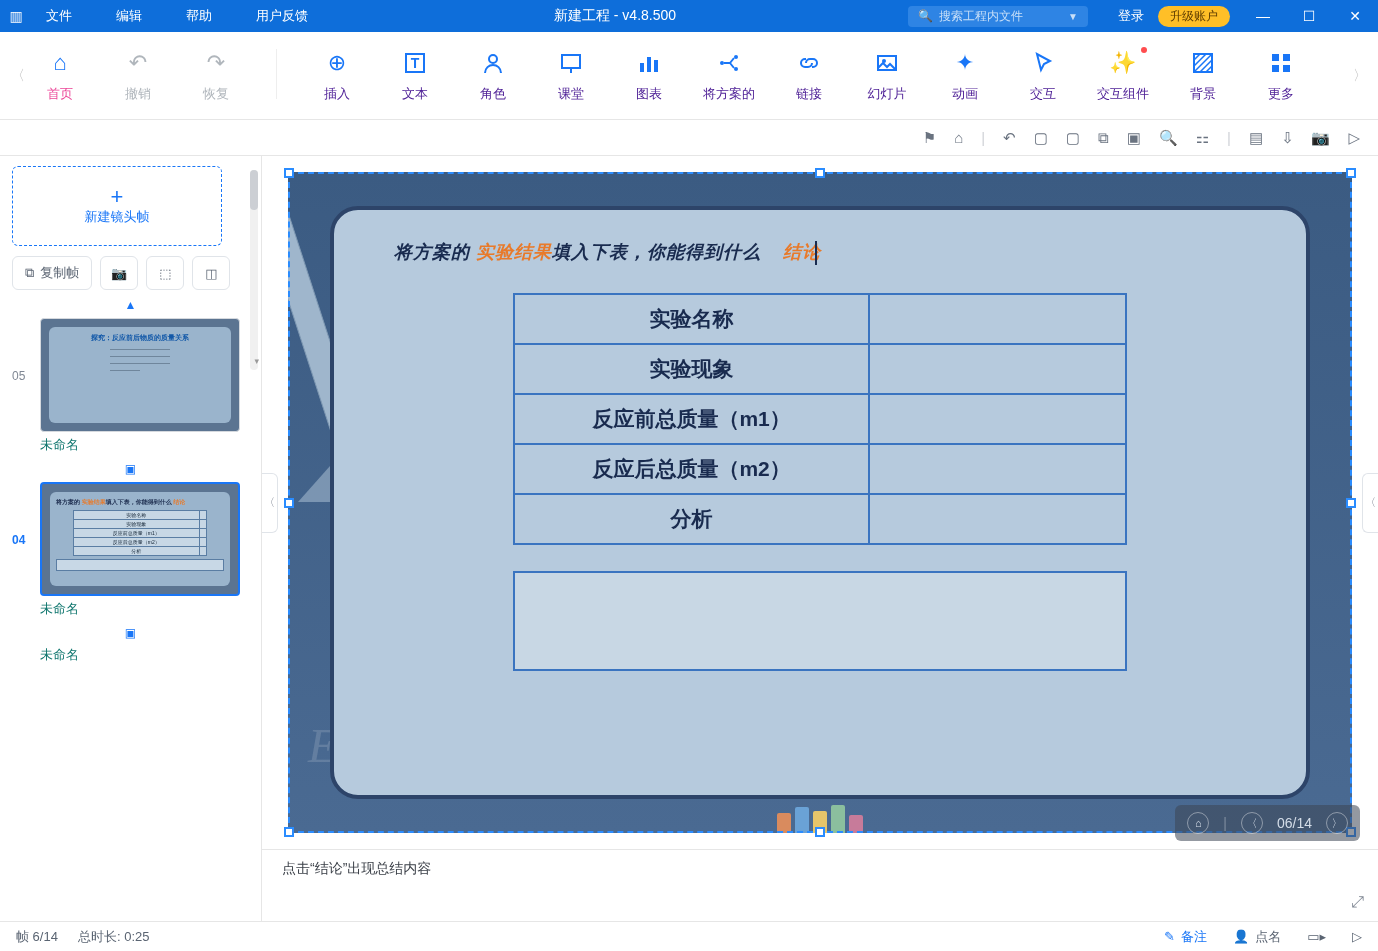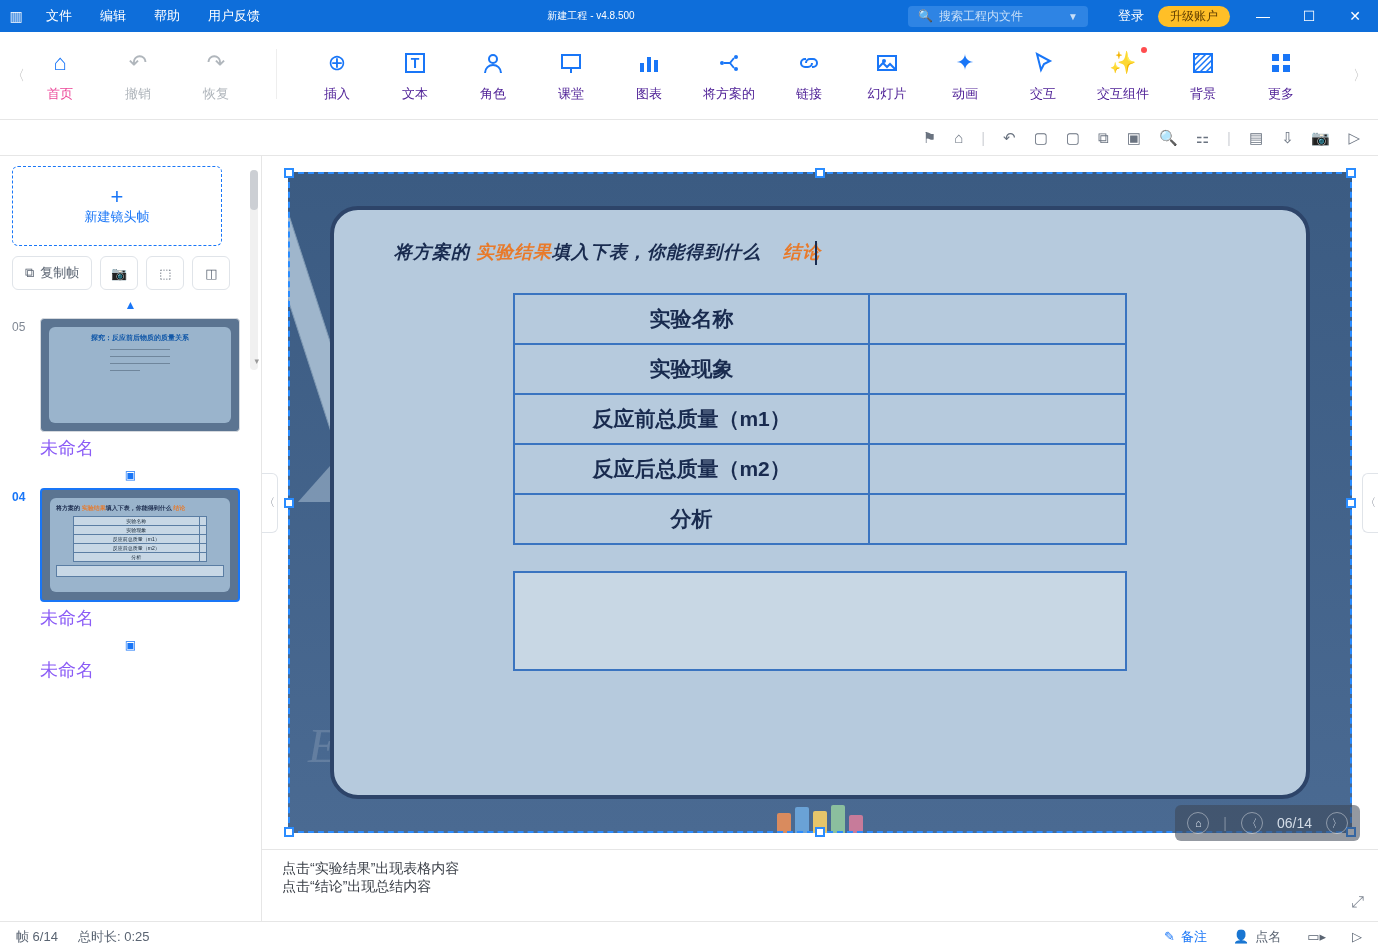--- a/index.html
+++ b/index.html
@@ -1,23 +1,23 @@
 <!DOCTYPE html>
 <html><head>
 <meta charset="utf-8">
 <style>
 * { margin: 0; padding: 0; box-sizing: border-box; }
 body { font-family: "Microsoft YaHei", Arial, sans-serif; font-size: 13px; background: #fff; overflow: hidden; width: 1378px; height: 951px; }
 
 
 .titlebar { height: 32px; background: #0e6eda; display: flex; align-items: center; color: #fff; }
 .titlebar .logo { width: 32px; text-align: center; font-size: 14px; }
-.titlebar .menus { display: flex; gap: 0; }
+.titlebar .menus { display: flex; gap: 16px; }
 .titlebar .menu-item { padding: 0 14px; line-height: 32px; font-size: 13px; cursor: pointer; }
-.titlebar .title { flex: 1; text-align: center; font-size: 10px; }
+.titlebar .title { flex: 1; text-align: center; font-size: 14px; }
 .titlebar .search { display: flex; align-items: center; background: #2e84e4; border-radius: 4px; padding: 2px 10px; margin-right: 16px; color: #c8dff8; font-size: 12px; gap: 6px; min-width: 180px; }
 .titlebar .search .dd { margin-left: auto; font-size: 10px; }
 .titlebar .login { padding: 0 14px; font-size: 13px; }
 .titlebar .upgrade { background: #ffbf27; color: #5b3a00; border-radius: 12px; padding: 2px 12px; font-size: 12px; margin-right: 10px; cursor: pointer; }
 .titlebar .winbtns { display: flex; }
 .titlebar .winbtn { width: 46px; height: 32px; display: flex; align-items: center; justify-content: center; cursor: pointer; font-size: 14px; }
 
 
 .toolbar { height: 88px; background: #fff; border-bottom: 1px solid #e6e6e6; display: flex; align-items: center; padding: 0 10px; }
 .toolbar .scroll-btn { width: 16px; color: #c0c0c0; text-align: center; cursor: pointer; font-size: 14px; }
@@ -43,38 +43,38 @@
 .leftpanel .newframe { border: 1px dashed #1976f7; border-radius: 6px; height: 80px; display: flex; flex-direction: column; align-items: center; justify-content: center; color: #1976f7; cursor: pointer; margin-bottom: 10px; width: 210px; }
 .leftpanel .newframe .plus { font-size: 22px; line-height: 1; }
 .leftpanel .lp-tools { display: flex; gap: 8px; margin-bottom: 8px; }
 .leftpanel .lp-tools .lpbtn { border: 1px solid #e0e4e9; border-radius: 6px; height: 34px; display: flex; align-items: center; justify-content: center; color: #5a6472; cursor: pointer; }
 .leftpanel .lp-tools .lpbtn.copy { padding: 0 12px; gap: 6px; font-size: 13px; }
 .leftpanel .lp-tools .lpbtn.sq { width: 38px; }
 .leftpanel .up-arr { text-align: center; color: #1976f7; margin-bottom: 6px; font-size: 12px; }
 .leftpanel .mid-arr { text-align: center; color: #1976f7; margin: 6px 0; font-size: 12px; }
 
 .slide-item { margin-bottom: 8px; }
-.slide-item .row { display: flex; gap: 8px; }
+.slide-item .row { display: flex; gap: 8px; align-items: center; }
 .slide-item .num { font-size: 12px; color: #808894; width: 20px; padding-top: 2px; }
 .slide-item.sel .num { color: #1976f7; font-weight: bold; }
 .thumb { width: 200px; height: 114px; border: 1px solid #d5d9de; border-radius: 4px; background: #5b7491; overflow: hidden; cursor: pointer; position: relative; }
 .slide-item.sel .thumb { border: 2px solid #1976f7; }
 .thumb .inner { position: absolute; inset: 8px; background: #9ab4cc; border-radius: 6px; padding: 6px; font-size: 6px; color: #123; }
 .thumb .inner.t05 { display:flex; flex-direction:column; align-items:center; }
 .thumb .inner.t05 .tt { font-size: 7px; color: #1258a8; font-weight:bold; margin-bottom:3px; }
 .thumb .inner.t05 .bd { font-size: 5px; line-height:1.4; color:#2c3e50; }
 .thumb .inner.t06 .tt { font-size: 6px; font-weight:bold; color:#1a2a4c; }
 .thumb .inner.t06 .tt .o { color:#e87a2a; }
 .thumb .inner.t06 table { width: 80%; border-collapse: collapse; margin: 3px auto; }
 .thumb .inner.t06 td { border: 1px solid #5a7da3; font-size: 5px; padding: 1px; background:#c7d7e5; text-align:center; }
 .thumb .inner.t06 .box { border:1px solid #5a7da3; height:12px; margin-top:3px; background:#c8d8e6; }
 .thumb .inner.t07 .tt { font-size: 7px; color: #1258a8; font-weight:bold; text-align:center; margin-bottom:3px; }
 .thumb .inner.t07 .line { font-size:6px; margin:2px 0; }
 .thumb .inner.t07 .circ { display:inline-block; width:8px; height:8px; border-radius:50%; background:#fff; border:1px solid #999; text-align:center; line-height:8px; font-size:5px; margin-right:3px; }
-.slide-item .name { font-size: 18px; color: #8b5cf6; margin: 4px 0 0 28px; }
+.slide-item .name { font-size: 13px; color: #0f766e; margin: 4px 0 0 28px; }
 
 
 .lp-scroll { position: absolute; right: 3px; top: 14px; width: 8px; height: 200px; background: #f0f0f0; border-radius: 4px; }
 .lp-scroll .th { position:absolute; top:0; width:8px; height:40px; background:#cccfD4; border-radius:4px; }
 .lp-scroll-btn { position:absolute; right:2px; top:200px; font-size:9px; color:#999; }
 
 
 .canvaswrap { flex: 1; position: relative; background: #fff; display: flex; flex-direction: column; }
 .canvas-inner { flex: 1; position: relative; overflow: hidden; }
 .side-expand { position: absolute; left: 0; top: 50%; transform: translateY(-50%); width: 16px; height: 60px; background: #fff; border: 1px solid #e0e4e9; border-left:none; border-radius: 0 6px 6px 0; display: flex; align-items: center; justify-content: center; color: #808894; cursor: pointer; font-size: 11px; z-index:5; }
@@ -447,21 +447,20 @@
       <div class="canvas-foot">
         <span class="nav">⌂</span>
         <span style="color:rgba(255,255,255,0.3)">|</span>
         <span class="nav">〈</span>
         <span>06/14</span>
         <span class="nav">〉</span>
       </div>
     </div>
 
     <div class="notes">
-      <div>点击“实验结果”出现表格内容</div>
       <div>点击“结论”出现总结内容</div>
       <div class="expand">⤢</div>
     </div>
   </div>
 </div>
 
 <div class="statusbar">
   <span>帧 6/14</span>
   <span>总时长: 0:25</span>
   <div class="right">

